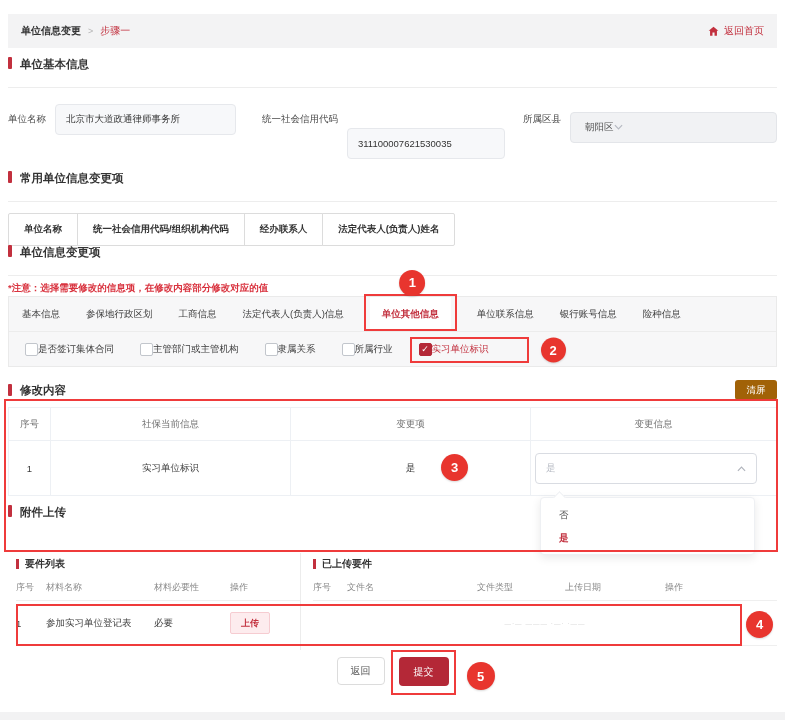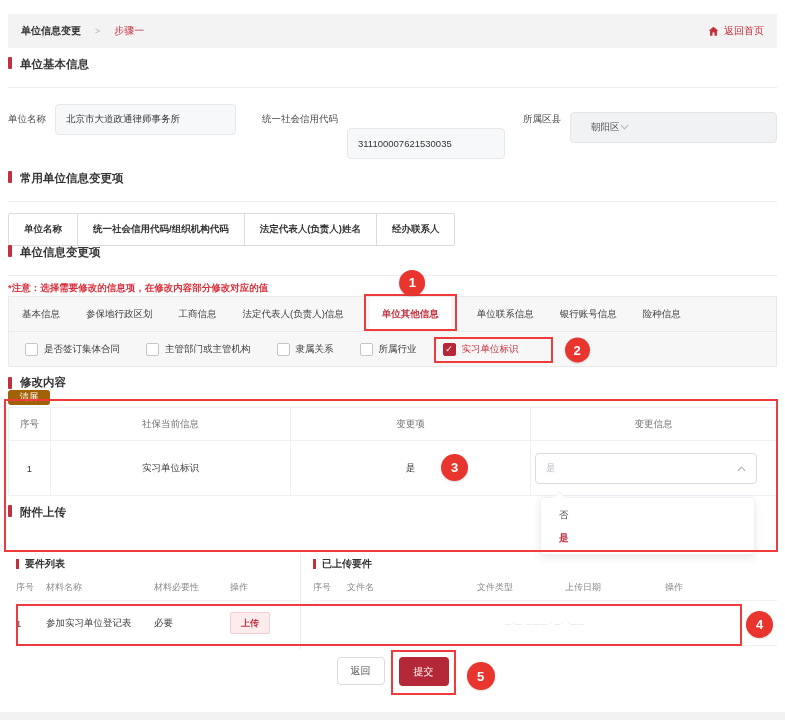--- a/index.html
+++ b/index.html
@@ -2,68 +2,68 @@
 <html><head>
 <meta charset="utf-8">
 <style>
   * { margin:0; padding:0; box-sizing:border-box; }
   body { background:#fff; font-family:"Liberation Sans","DejaVu Sans",sans-serif; }
   .page { position:relative; width:785px; height:720px; background:#fff; overflow:hidden; }
 
   
   .crumb-bar { position:absolute; left:8px; top:14px; width:769px; height:34px; background:#f3f3f4;
     display:flex; align-items:center; justify-content:space-between; padding:0 13px; }
-  .crumb-left { display:flex; align-items:center; gap:14px; font-size:10px; }
+  .crumb-left { display:flex; align-items:center; gap:7px; font-size:10px; }
   .crumb-root { font-weight:bold; color:#333; }
   .crumb-sep { color:#b3b3b3; font-size:9px; }
   .crumb-cur { color:#c2303e; }
   .home-link { display:flex; align-items:center; gap:5px; color:#c2303e; font-size:10px; cursor:pointer; }
 
   
   .sec-head { position:absolute; left:8px; width:769px; height:31px; display:flex; 
     border-bottom:1px solid #ededed; }
   .sec-head.no-line { border-bottom:none; }
   .red-bar { width:4px; height:12px; background:#c2303e; margin-right:8px; border-radius:1px; }
   .sec-title { font-size:11.5px; font-weight:bold; color:#333; }
 
   
   .basic-row { position:absolute; left:8px; top:99px; width:769px; height:40px; display:flex; align-items:center; }
   .fld-label { font-size:9.5px; color:#4a4a4a; white-space:nowrap; margin-right:9px; }
   .fld-input { height:31px; background:#f7f8fa; border:1px solid #e6e8ec; border-radius:4px;
     padding:0 10px; font-size:9.5px; color:#333; font-family:inherit; }
   .sel-box { height:31px; background:#f1f2f4; border:1px solid #e3e5e9; border-radius:4px;
-    display:flex; align-items:center; justify-content:flex-start; padding:0 20px; font-size:9.5px; color:#555;margin-top:16px; }
+    display:flex; align-items:center; justify-content:flex-start; padding:0 14px; font-size:9.5px; color:#555;margin-top:16px; }
 
   
   .btn-group { position:absolute; left:8px; top:213px; display:flex; }
   .grp-btn { height:33px; background:#fff; border:1px solid #dcdcdc; margin-left:-1px; padding:0 15px;
     font-size:9.5px; font-weight:bold; color:#333; font-family:inherit; cursor:pointer; }
   .grp-btn:first-child { margin-left:0; border-radius:2px 0 0 2px; }
   .grp-btn:last-child { border-radius:0 2px 2px 0; }
 
   .note-line { position:absolute; left:8px; top:282px; font-size:9.5px; font-weight:600; color:#d9333f; }
 
   
   .tabs-box { position:absolute; left:8px; top:296px; width:769px; height:71px;
     border:1px solid #eaeaea; background:#f7f7f8; }
   .tabs-row { height:35px; display:flex; align-items:center; padding:0 13px; gap:26px;
     border-bottom:1px solid #ececec; font-size:9.5px; color:#3d3d3d; }
   .tab { cursor:pointer; white-space:nowrap; }
   .tab.active { position:relative; background:#fff; height:34px; line-height:34px; padding:0 12px;
     color:#c2303e; font-weight:bold; }
   .cbx-row { height:35px; display:flex; align-items:center; padding:0 16px; gap:26px; font-size:9.5px; color:#3d3d3d; }
-  .cbx-item { display:flex; align-items:center; gap:6px; cursor:pointer; white-space:nowrap; }
+  .cbx-item { display:flex; align-items:center; cursor:pointer; white-space:nowrap; }
   .cbx { width:13px; height:13px; border:1px solid #c2c6cc; border-radius:2px; background:#fff;
     display:flex; align-items:center; justify-content:center; }
   .cbx.checked { background:#b42837; border-color:#b42837; color:#fff; font-size:9px; line-height:1; }
   .cbx-item.hl { position:relative; color:#c2303e; }
 
   
   .modify-head { position:absolute; left:8px; top:375px; width:769px; height:30px;
-    display:flex; align-items:flex-start; justify-content:space-between;flex-direction:column; }
+    display:flex; align-items:center; justify-content:space-between; }
   .clear-btn { width:42px; height:20px; background:#a16207; color:#fff; border:none; border-radius:3px;
     font-size:9.5px; font-family:Liberation Sans, sans-serif; cursor:pointer; }
   .m-table { position:absolute; left:8px; top:407px; width:769px; border-top:1px solid #edf0f4; border-left:1px solid #edf0f4; }
   .m-tr { display:flex; }
   .m-th, .m-td { border-right:1px solid #edf0f4; border-bottom:1px solid #edf0f4;
     display:flex; align-items:center; justify-content:center; font-size:9.5px; }
   .m-th { height:33px; color:#707070; }
   .m-td { height:55px; color:#3d3d3d; position:relative; }
   .c1 { width:42px; } .c2 { width:240px; } .c3 { width:240px; } .c4 { width:246px; }
   .row-select { position:absolute; left:4px; top:12px; width:222px; height:31px; background:#fff;
@@ -160,22 +160,22 @@
     </div>
   </div>
 
   <div class="sec-head" style="top:171px;">
     <span class="red-bar"></span>
     <span class="sec-title">常用单位信息变更项</span>
   </div>
   <div class="btn-group">
     <button class="grp-btn">单位名称</button>
     <button class="grp-btn">统一社会信用代码/组织机构代码</button>
+    <button class="grp-btn">经办联系人</button>
     <button class="grp-btn">法定代表人(负责人)姓名</button>
-    <button class="grp-btn">经办联系人</button>
   </div>
 
   <div class="sec-head" style="top:245px;">
     <span class="red-bar"></span>
     <span class="sec-title">单位信息变更项</span>
   </div>
   <div class="note-line">*注意：选择需要修改的信息项，在修改内容部分修改对应的值</div>
 
   <div class="tabs-box">
     <div class="tabs-row">

